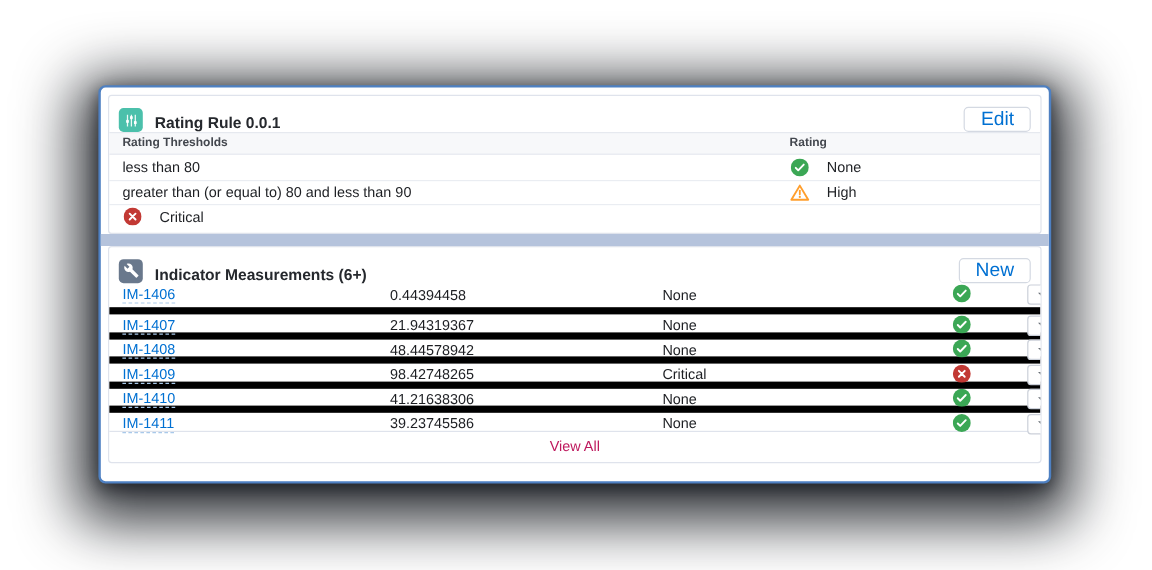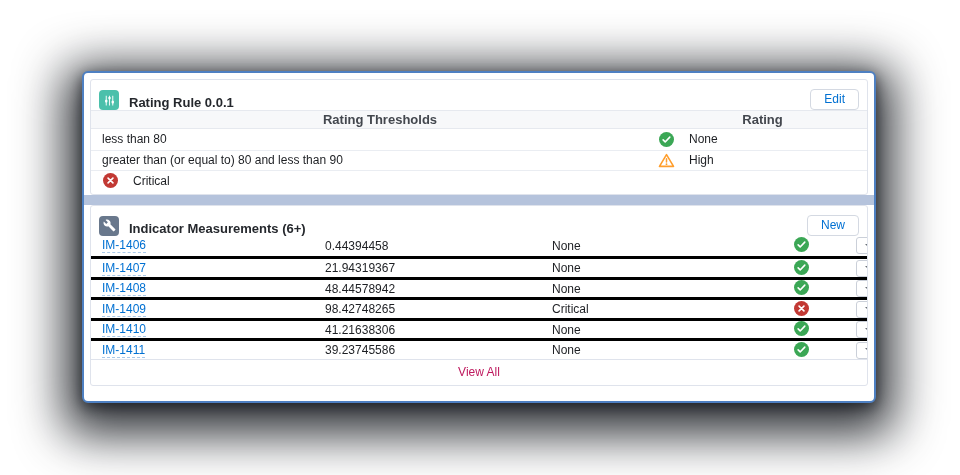--- a/index.html
+++ b/index.html
@@ -27,52 +27,52 @@
   .card-header { height: 30px; display: flex; align-items: flex-end; padding: 0 8px; }
   .tile {
     width: 20px; height: 20px; border-radius: 4px;
     display: flex; align-items: center; justify-content: center; flex: 0 0 auto;
   }
   .tile-sliders { background: #4bc0ab; }
   .tile-wrench  { background: #69788c; }
   .card-title { margin-left: 10px; font-size: 13px; font-weight: bold; color: #25282d; }
   .spacer { flex: 1; }
   .btn {
-    height: 21px; padding: 0 13px; font-size: 12px; color: #0070d2;
+    height: 21px; padding: 0 13px; font-size: 16px; color: #0070d2;
     background: #ffffff; border: 1px solid #d4d9e2; border-radius: 4px;
     cursor: pointer; font-family: inherit; line-height: 19px;
   }
 
   
   .t1-head {
     height: 19px; display: grid; grid-template-columns: 556px 1fr;
     align-items: center; padding-left: 11px;
     background: #f7f8fa; border-top: 1px solid #e6e9ef; border-bottom: 1px solid #e6e9ef;
-    font-size: 13px; font-weight: bold; color: #43474e; text-align: center;
+    font-size: 10px; font-weight: bold; color: #43474e;
   }
   .t1-row {
     height: 20.5px; display: grid; grid-template-columns: 556px 1fr;
     align-items: center; padding-left: 11px; font-size: 12px; color: #1d1f23;
   }
   .t1-row + .t1-row { border-top: 1px solid #eaedf2; }
   .t1-pad { height: 3px; }
   .rating-cell { display: flex; align-items: center; gap: 14px; }
 
   
   .t2-head {
     height: 20px; display: grid; grid-template-columns: 178px 182px 196px 1fr 40px;
     align-items: center; padding-left: 11px;
     background: #fafbfc; border-top: 1px solid #e6e9ef; border-bottom: 1px solid #e6e9ef;
     font-size: 10.5px; font-weight: bold; color: #514f4d; letter-spacing: 0.4px;
   }
   .t2-row {
     height: 20.5px; display: grid; grid-template-columns: 178px 182px 196px 1fr 40px;
     align-items: center; padding-left: 11px; font-size: 12px; color: #1d1f23; gap: 45px;
   }
-  .t2-row + .t2-row { border-top: 3px solid #000000; }
+  .t2-row + .t2-row { border-top: 6px solid #000000; }
   .im-link { color: #0070d2; text-decoration: none; border-bottom: 1px dashed #a9c9ea;
     width: fit-content; cursor: pointer; }
 
   .dd-cell { display: flex; justify-content: flex-end; padding-right: 13px; }
   .dd-btn {
     width: 26px; height: 17px; background: #ffffff; border: 1px solid #cbd0d9;
     border-radius: 3px; display: flex; align-items: center; justify-content: center;
     cursor: pointer; padding: 0;
   }
   .caret { width: 0; height: 0; border-left: 4px solid transparent;

